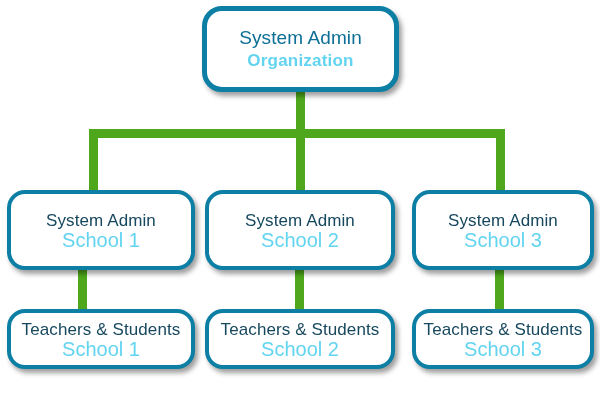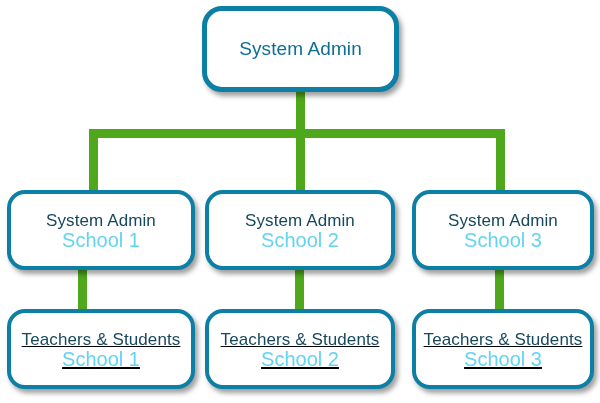--- a/index.html
+++ b/index.html
@@ -87,22 +87,21 @@
   }
   .node.admin .title { color: #17485e; font-weight: normal; }
   #node-admin-1 { left: 7px; }
   #node-admin-2 { left: 205px; width: 190px; }
   #node-admin-3 { left: 412px; width: 182px; }
 
   
   .node.ts {
     top: 309px;
     width: 188px;
-    height: 80px;
-    text-decoration: underline;
+    height: 60px;
   }
   .node.ts .title { color: #17485e; }
   #node-ts-1 { left: 7px; }
   #node-ts-2 { left: 205px; width: 190px; }
   #node-ts-3 { left: 412px; width: 182px; }
 </style>
 </head>
 <body>
 
 <div id="diagram">
@@ -117,20 +116,21 @@
 
     <line x1="500.5" y1="130" x2="500.5" y2="192" stroke="#4fa81b" stroke-width="9" stroke-linecap="butt"></line>
 
     <line x1="82.5" y1="266" x2="82.5" y2="313" stroke="#4fa81b" stroke-width="9" stroke-linecap="butt"></line>
     <line x1="299.5" y1="266" x2="299.5" y2="313" stroke="#4fa81b" stroke-width="9" stroke-linecap="butt"></line>
     <line x1="499.5" y1="266" x2="499.5" y2="313" stroke="#4fa81b" stroke-width="9" stroke-linecap="butt"></line>
   </svg>
 
   <div class="node root" id="node-root">
     <div class="title">System Admin</div>
+    <div class="subtitle">Organization</div>
   </div>
 
   <div class="node admin" id="node-admin-1">
     <div class="title">System Admin</div>
     <div class="subtitle">School  1</div>
   </div>
 
   <div class="node admin" id="node-admin-2">
     <div class="title">System Admin</div>
     <div class="subtitle">School  2</div>

